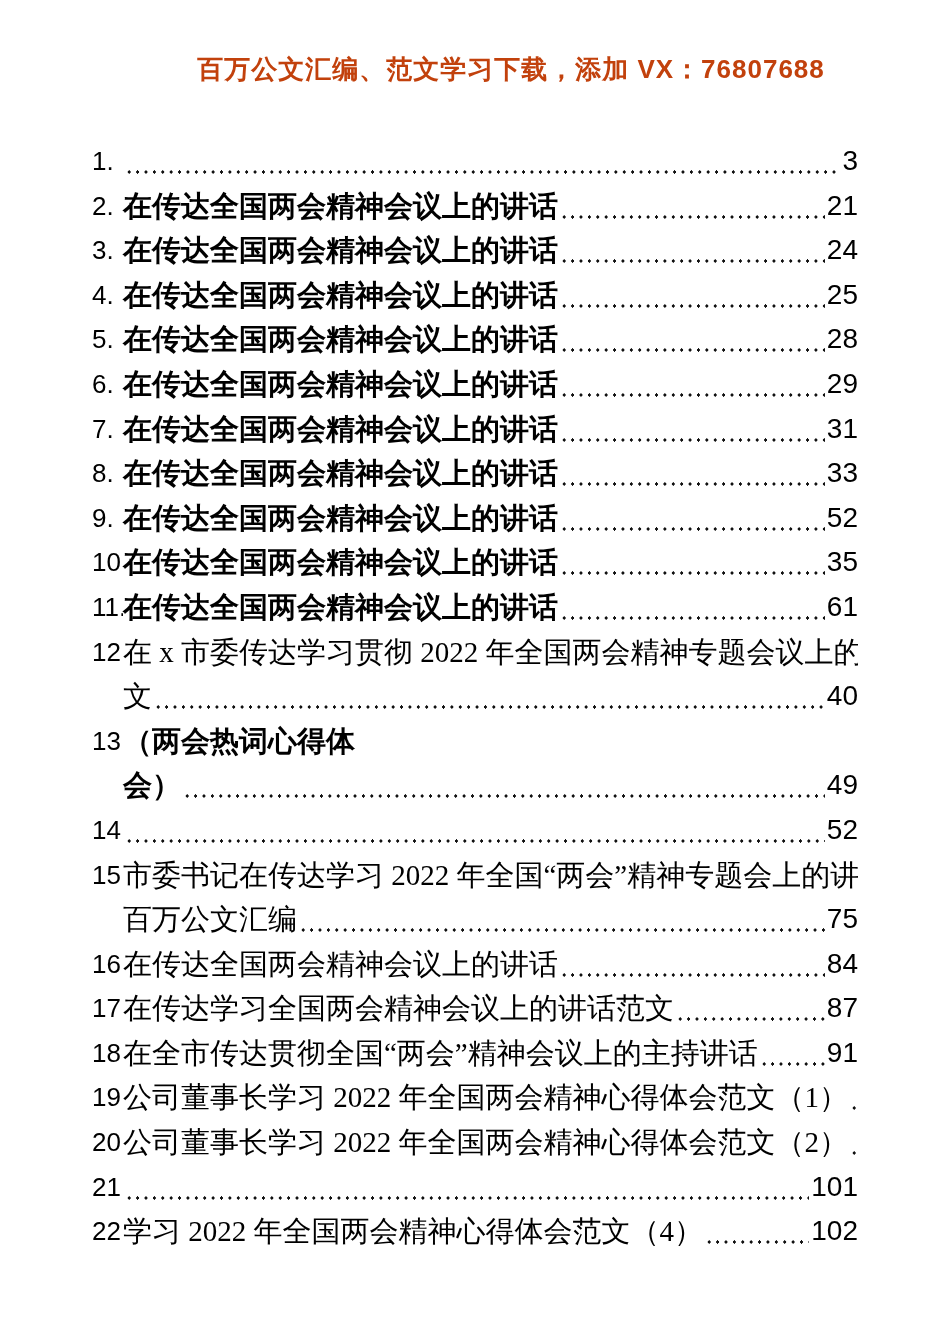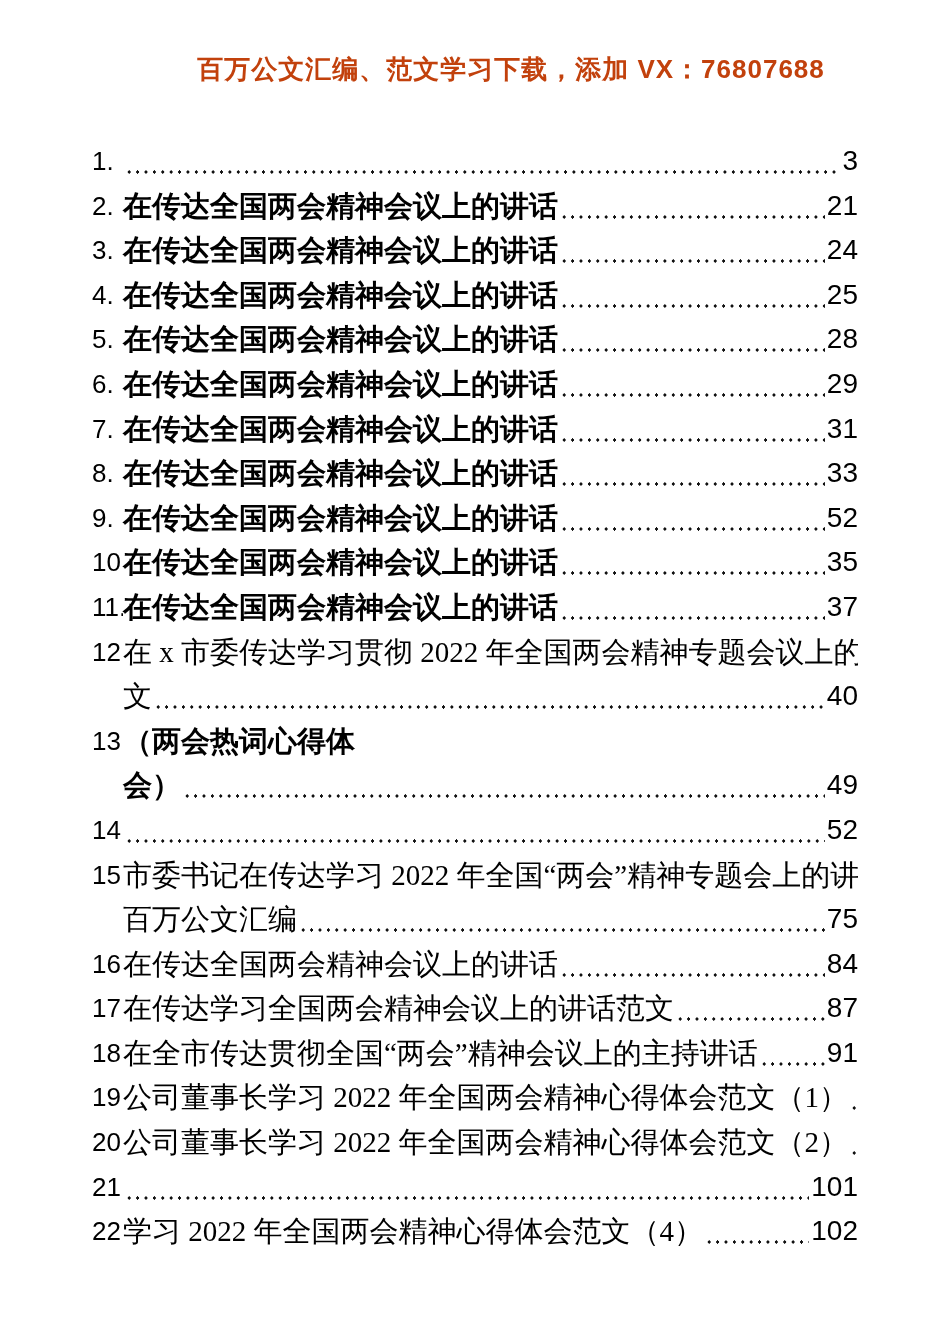--- a/index.html
+++ b/index.html
@@ -141,21 +141,21 @@
       <div class="toc-row">
         <span class="num">10.</span>
         <span class="hei">在传达全国两会精神会议上的讲话</span>
         <span class="leader"></span>
         <span class="page-num">35</span>
       </div>
       <div class="toc-row">
         <span class="num">11.</span>
         <span class="hei">在传达全国两会精神会议上的讲话</span>
         <span class="leader"></span>
-        <span class="page-num">37</span>
+        <span class="page-num">61</span>
       </div>
       <div class="toc-row">
         <span class="num">12.</span>
         <span class="song">在 x 市委传达学习贯彻 2022 年全国两会精神专题会议上的讲话范</span>
       </div>
       <div class="toc-row">
         <span class="num"></span>
         <span class="song">文</span>
         <span class="leader"></span>
         <span class="page-num">40</span>

